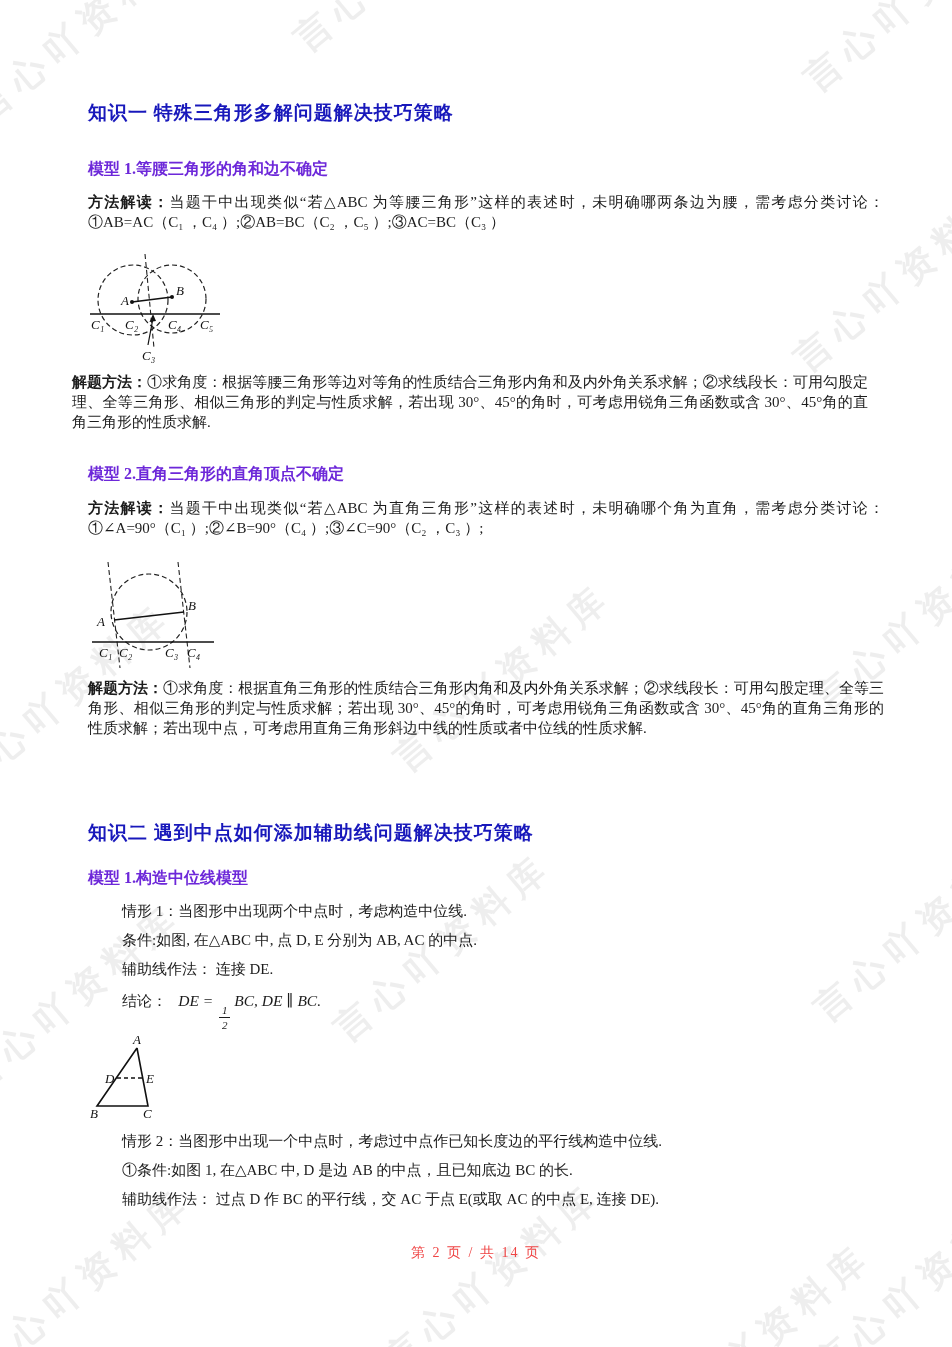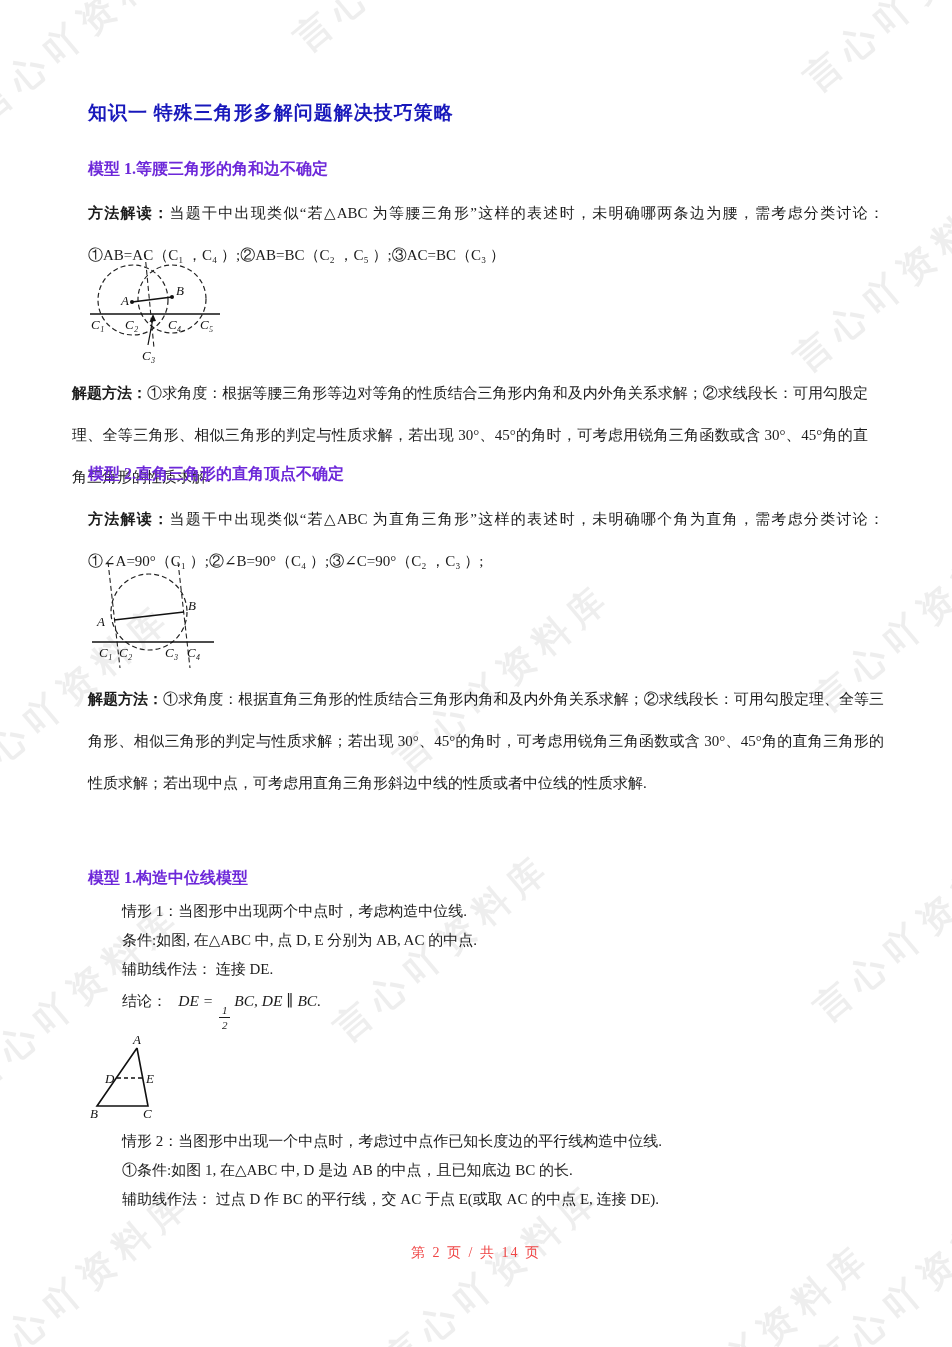--- a/index.html
+++ b/index.html
@@ -36,21 +36,21 @@
   }
   .model-heading{
     font-size:16px;
     font-weight:bold;
     color:#6d28d9;
     white-space:nowrap;
   }
   .para{
     width:796px;
     font-size:15px;
-    line-height:42px;
+    line-height:20px;
     text-align:justify;
     color:#1c1c1c;
   }
   .lbl{font-weight:bold;}
   .case-line{
     font-size:15px;
     line-height:22px;
     color:#1c1c1c;
     white-space:nowrap;
     margin-left:34px;
@@ -151,20 +151,21 @@
     <text x="11" y="97" font-size="13">C₁</text>
     <text x="31" y="97" font-size="13">C₂</text>
     <text x="77" y="97" font-size="13">C₃</text>
     <text x="99" y="97" font-size="13">C₄</text>
   </svg>
 
   <div class="abs para" style="left:88px;top:678px">
     <span class="lbl">解题方法：</span><span>①求角度：根据直角三角形的性质结合三角形内角和及内外角关系求解；②求线段长：可用勾股定理、全等三角形、相似三角形的判定与性质求解；若出现 30°、45°的角时，可考虑用锐角三角函数或含 30°、45°角的直角三角形的性质求解；若出现中点，可考虑用直角三角形斜边中线的性质或者中位线的性质求解.</span>
   </div>
 
+  <div class="abs sec-title" style="left:88px;top:820px">知识二 遇到中点如何添加辅助线问题解决技巧策略</div>
 
   <div class="abs model-heading" style="left:88px;top:868px">模型 1.构造中位线模型</div>
 
   <div class="abs case-line" style="left:88px;top:900px">
     <span>情形 1：</span><span>当图形中出现两个中点时，考虑构造中位线.</span>
   </div>
   <div class="abs case-line" style="left:88px;top:929px">
     <span>条件:</span><span>如图, 在△ABC 中, 点 D, E 分别为 AB, AC 的中点.</span>
   </div>
   <div class="abs case-line" style="left:88px;top:958px">

